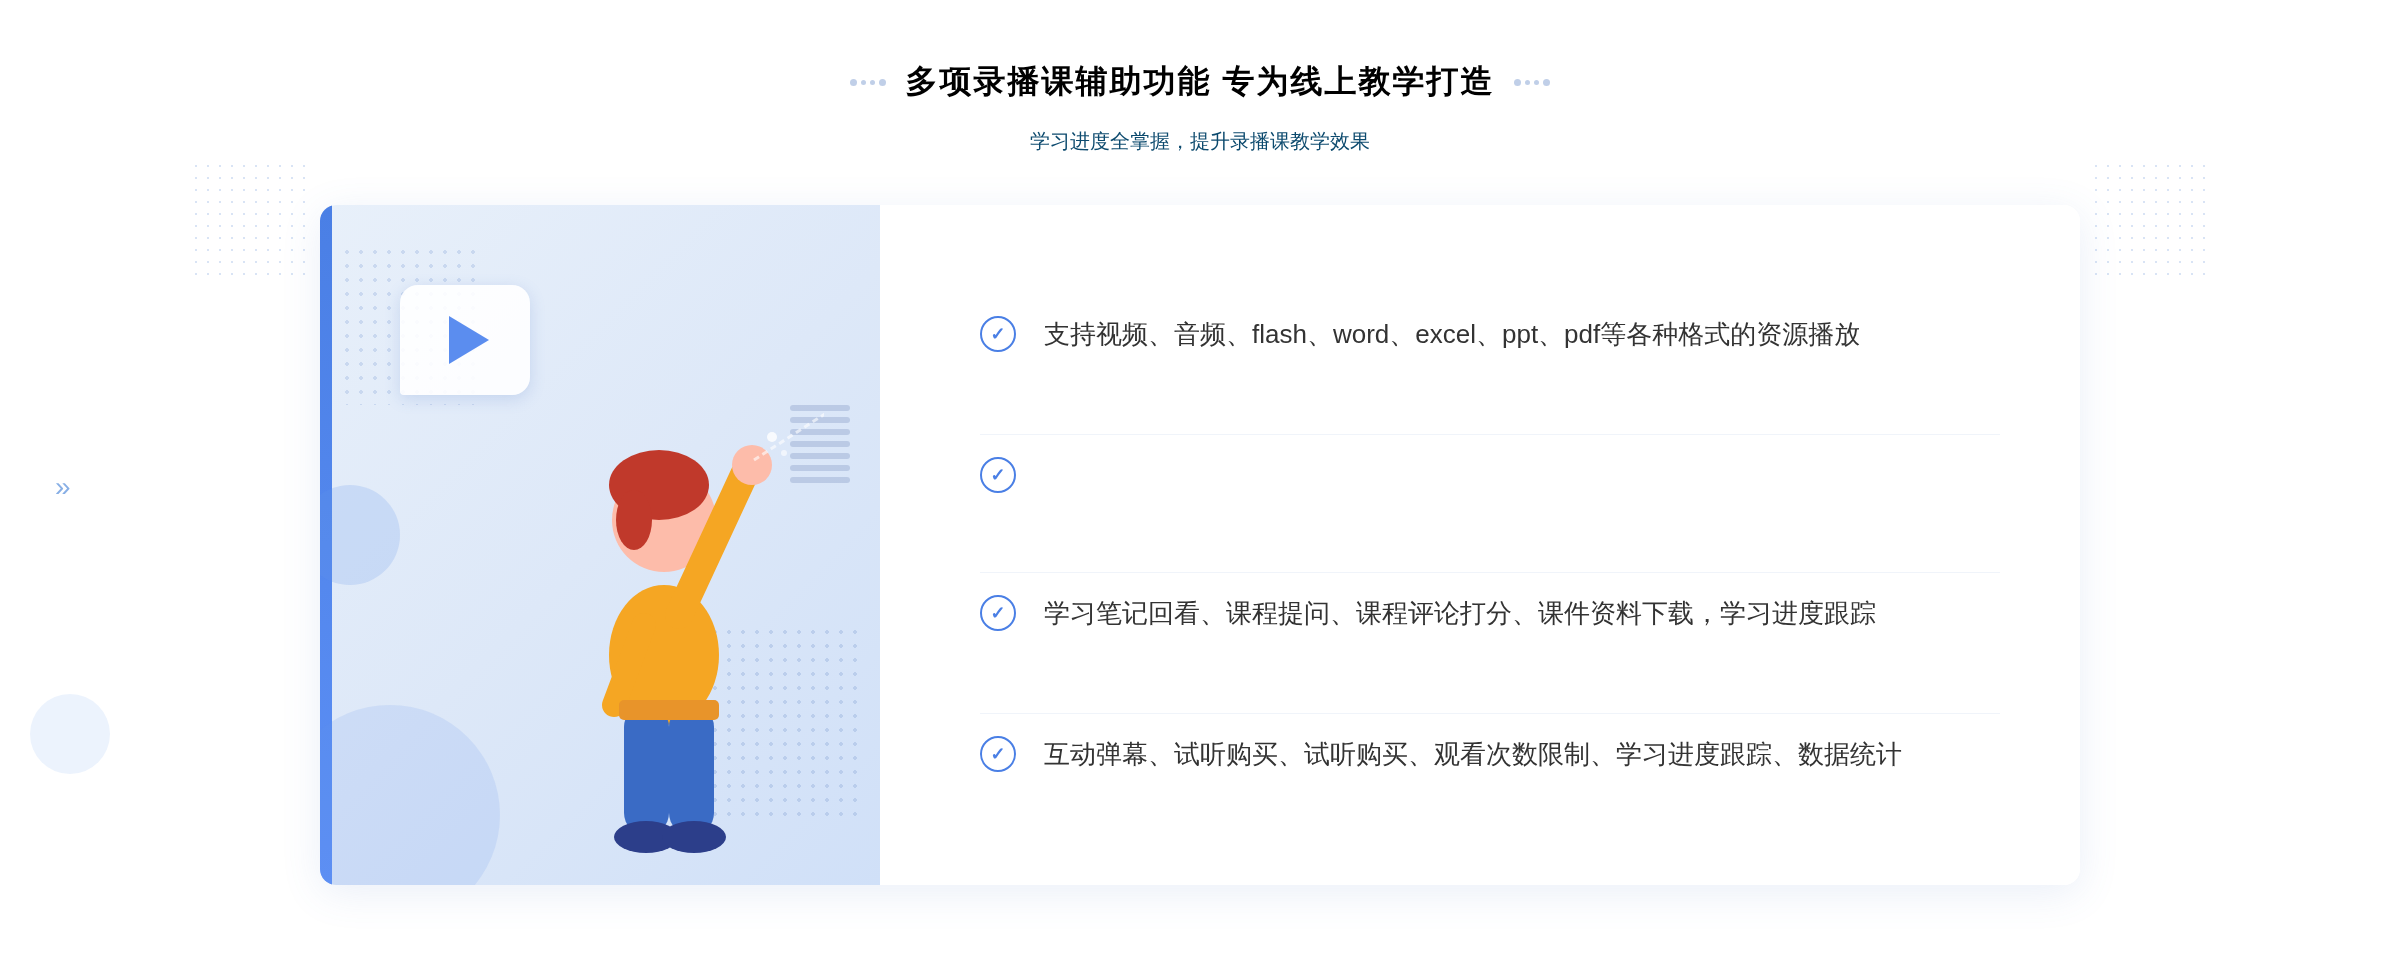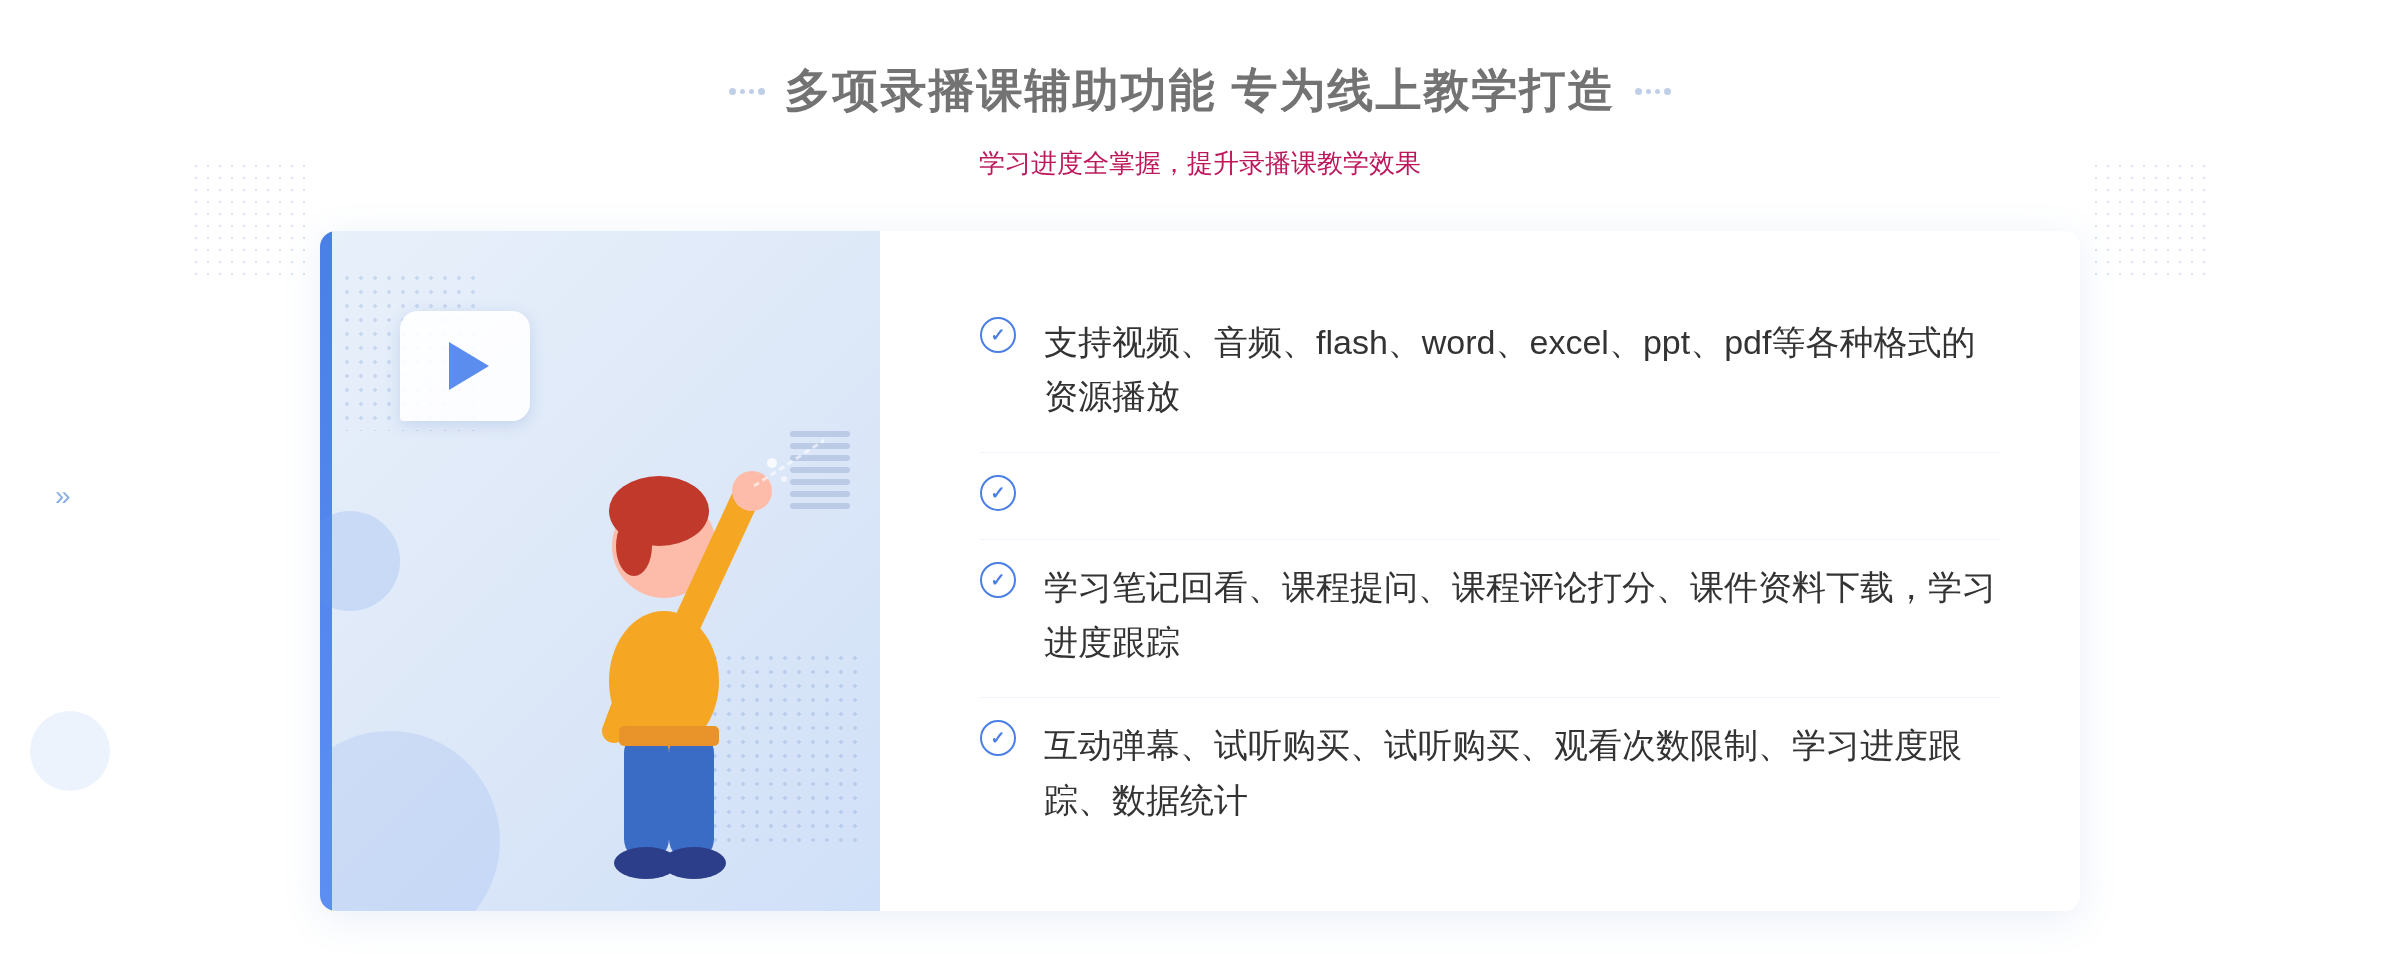--- a/index.html
+++ b/index.html
@@ -96,30 +96,30 @@
       background: #c0cfe8;
       border-radius: 50%;
     }
 
     .decorator-dot-large {
       width: 7px;
       height: 7px;
     }
 
     .main-title {
-      font-size: 46px;
+      font-size: 32px;
       font-weight: 700;
-      color: #737373;
+      color: #000000;
       letter-spacing: 2px;
       text-align: right;
     }
 
     .sub-title {
-      font-size: 26px;
-      color: #be185d;
+      font-size: 20px;
+      color: #0c4a6e;
       margin-top: 24px;
       font-weight: 400;
     }
 
     
     .content-card {
       width: 1760px;
       background: #ffffff;
       border-radius: 16px;
       box-shadow: 0 8px 40px rgba(80, 120, 200, 0.12);
@@ -279,21 +279,21 @@
     }
 
     .check-mark {
       color: #4a7fe5;
       font-size: 18px;
       font-weight: 700;
       line-height: 1;
     }
 
     .feature-text {
-      font-size: 34px;
+      font-size: 26px;
       color: #333;
       line-height: 1.6;
       font-weight: 400;
     }
 
     
     .side-circle-left {
       position: absolute;
       left: 30px;
       bottom: 200px;

